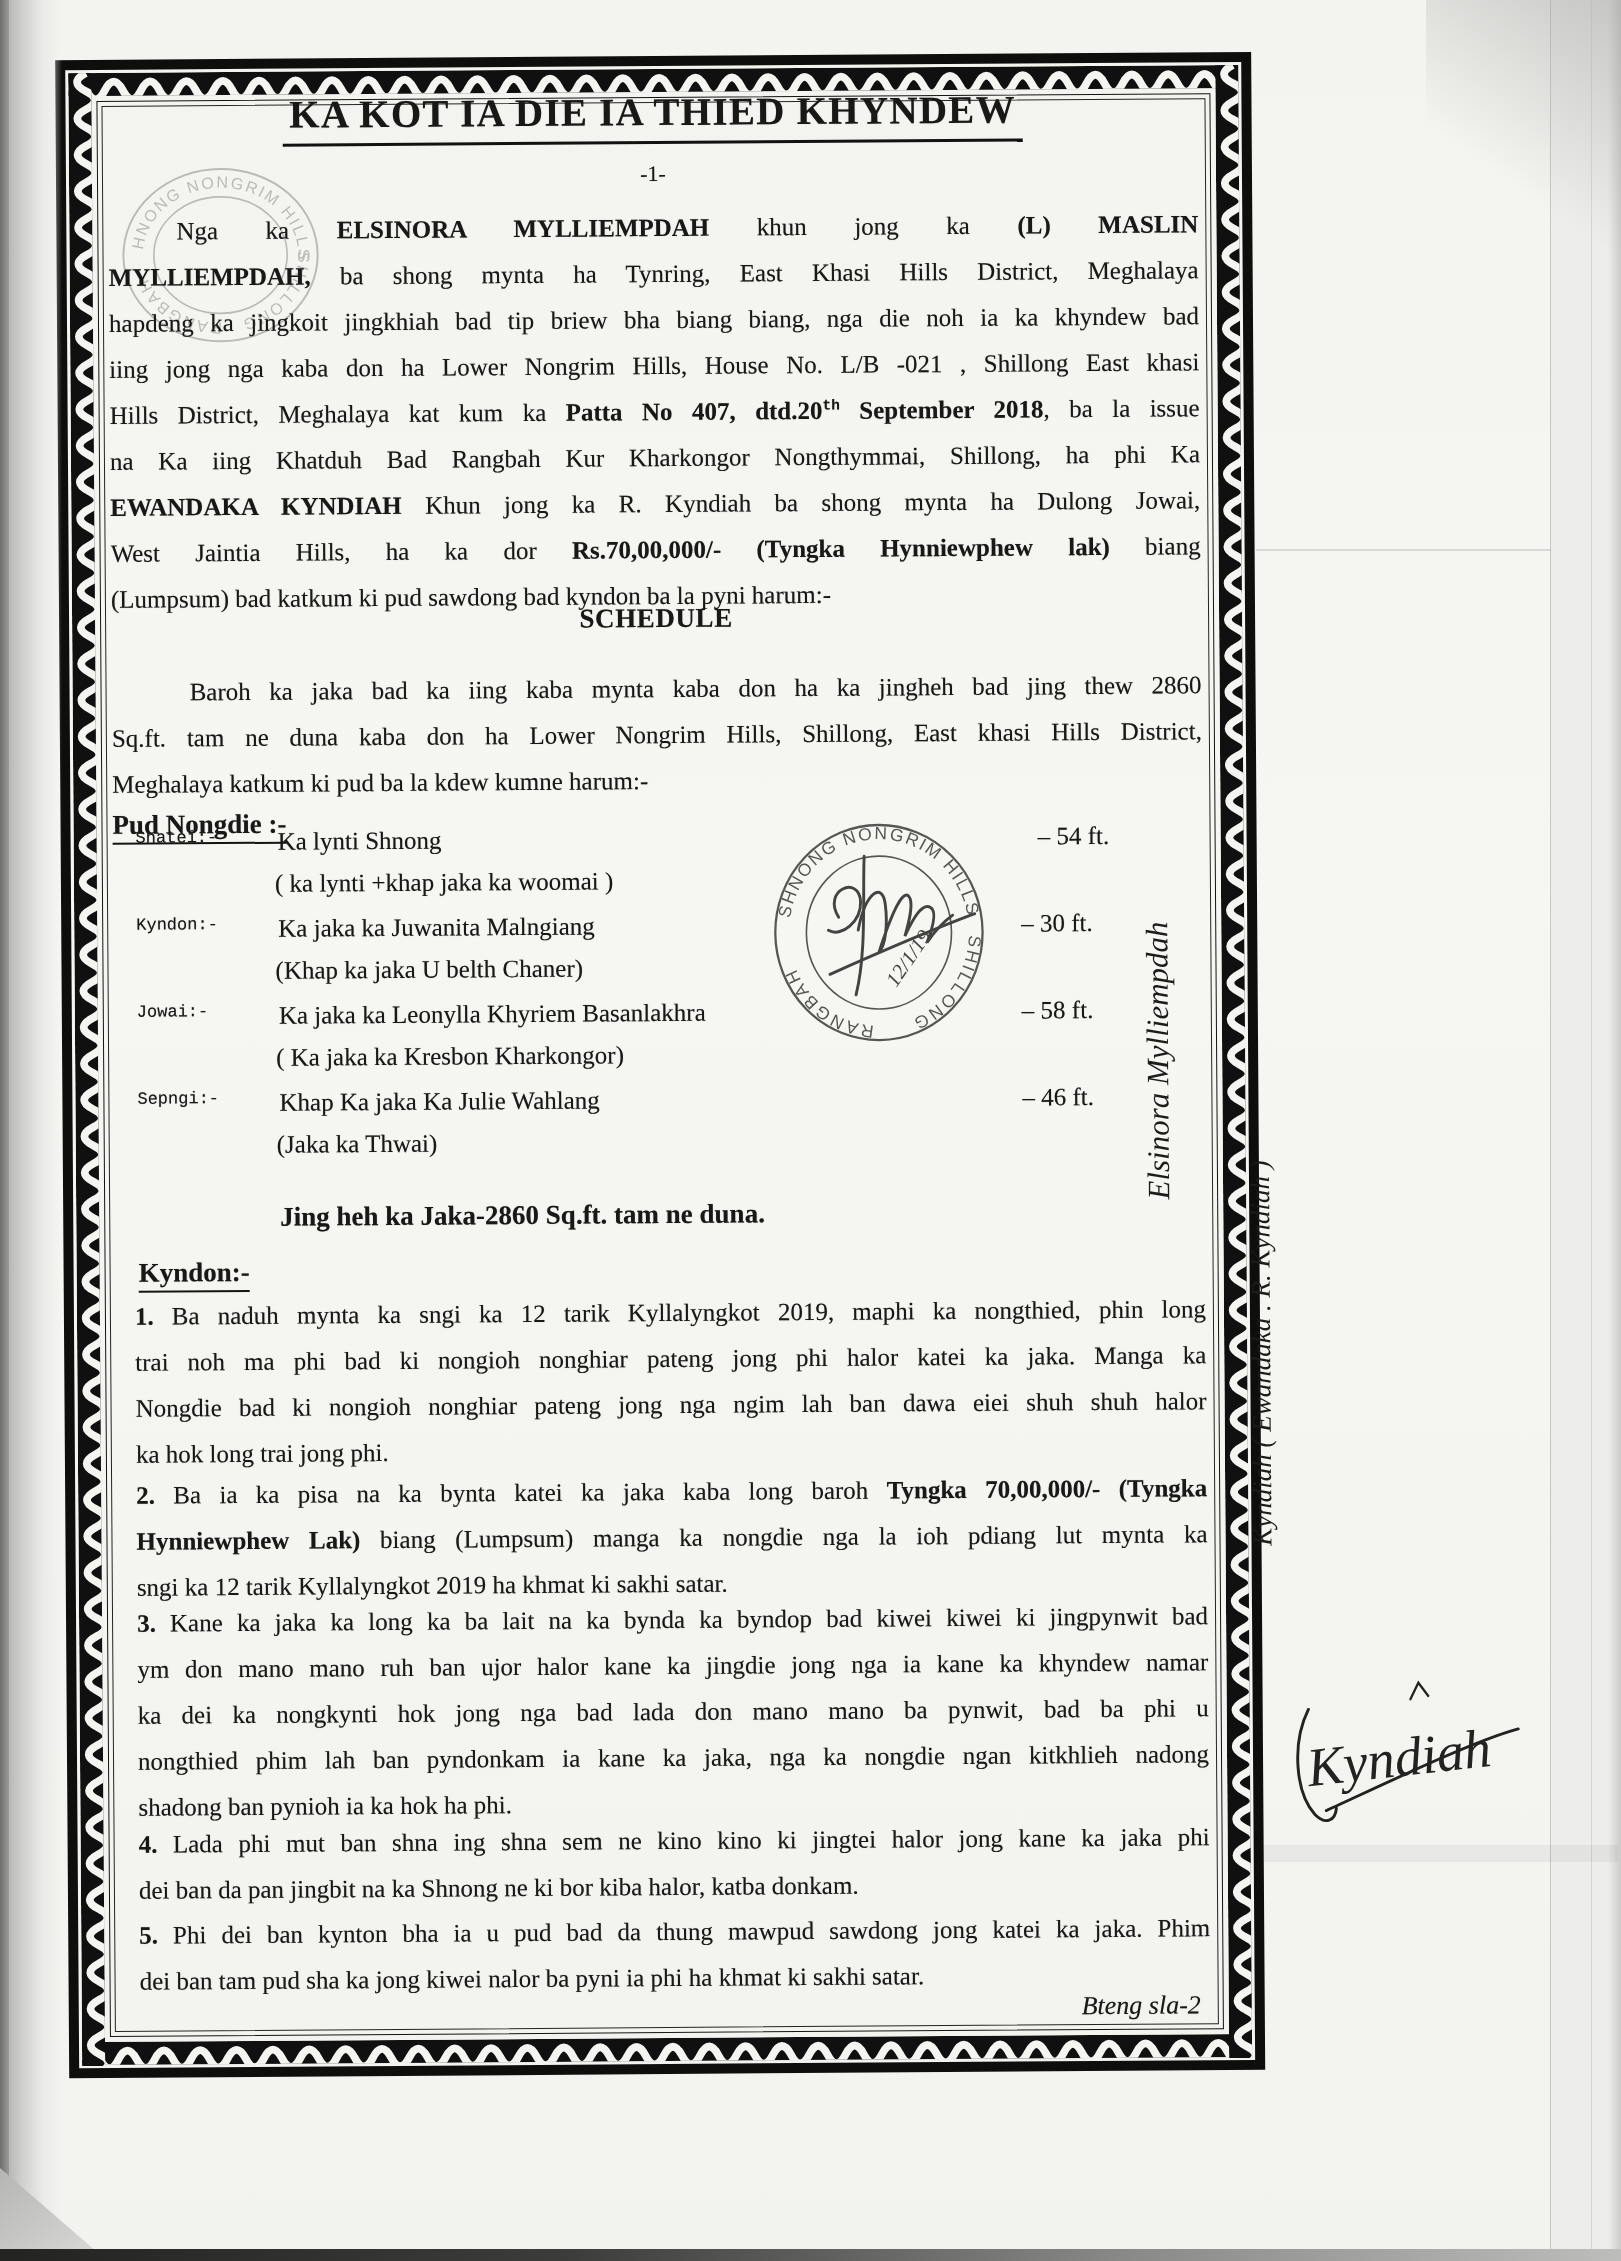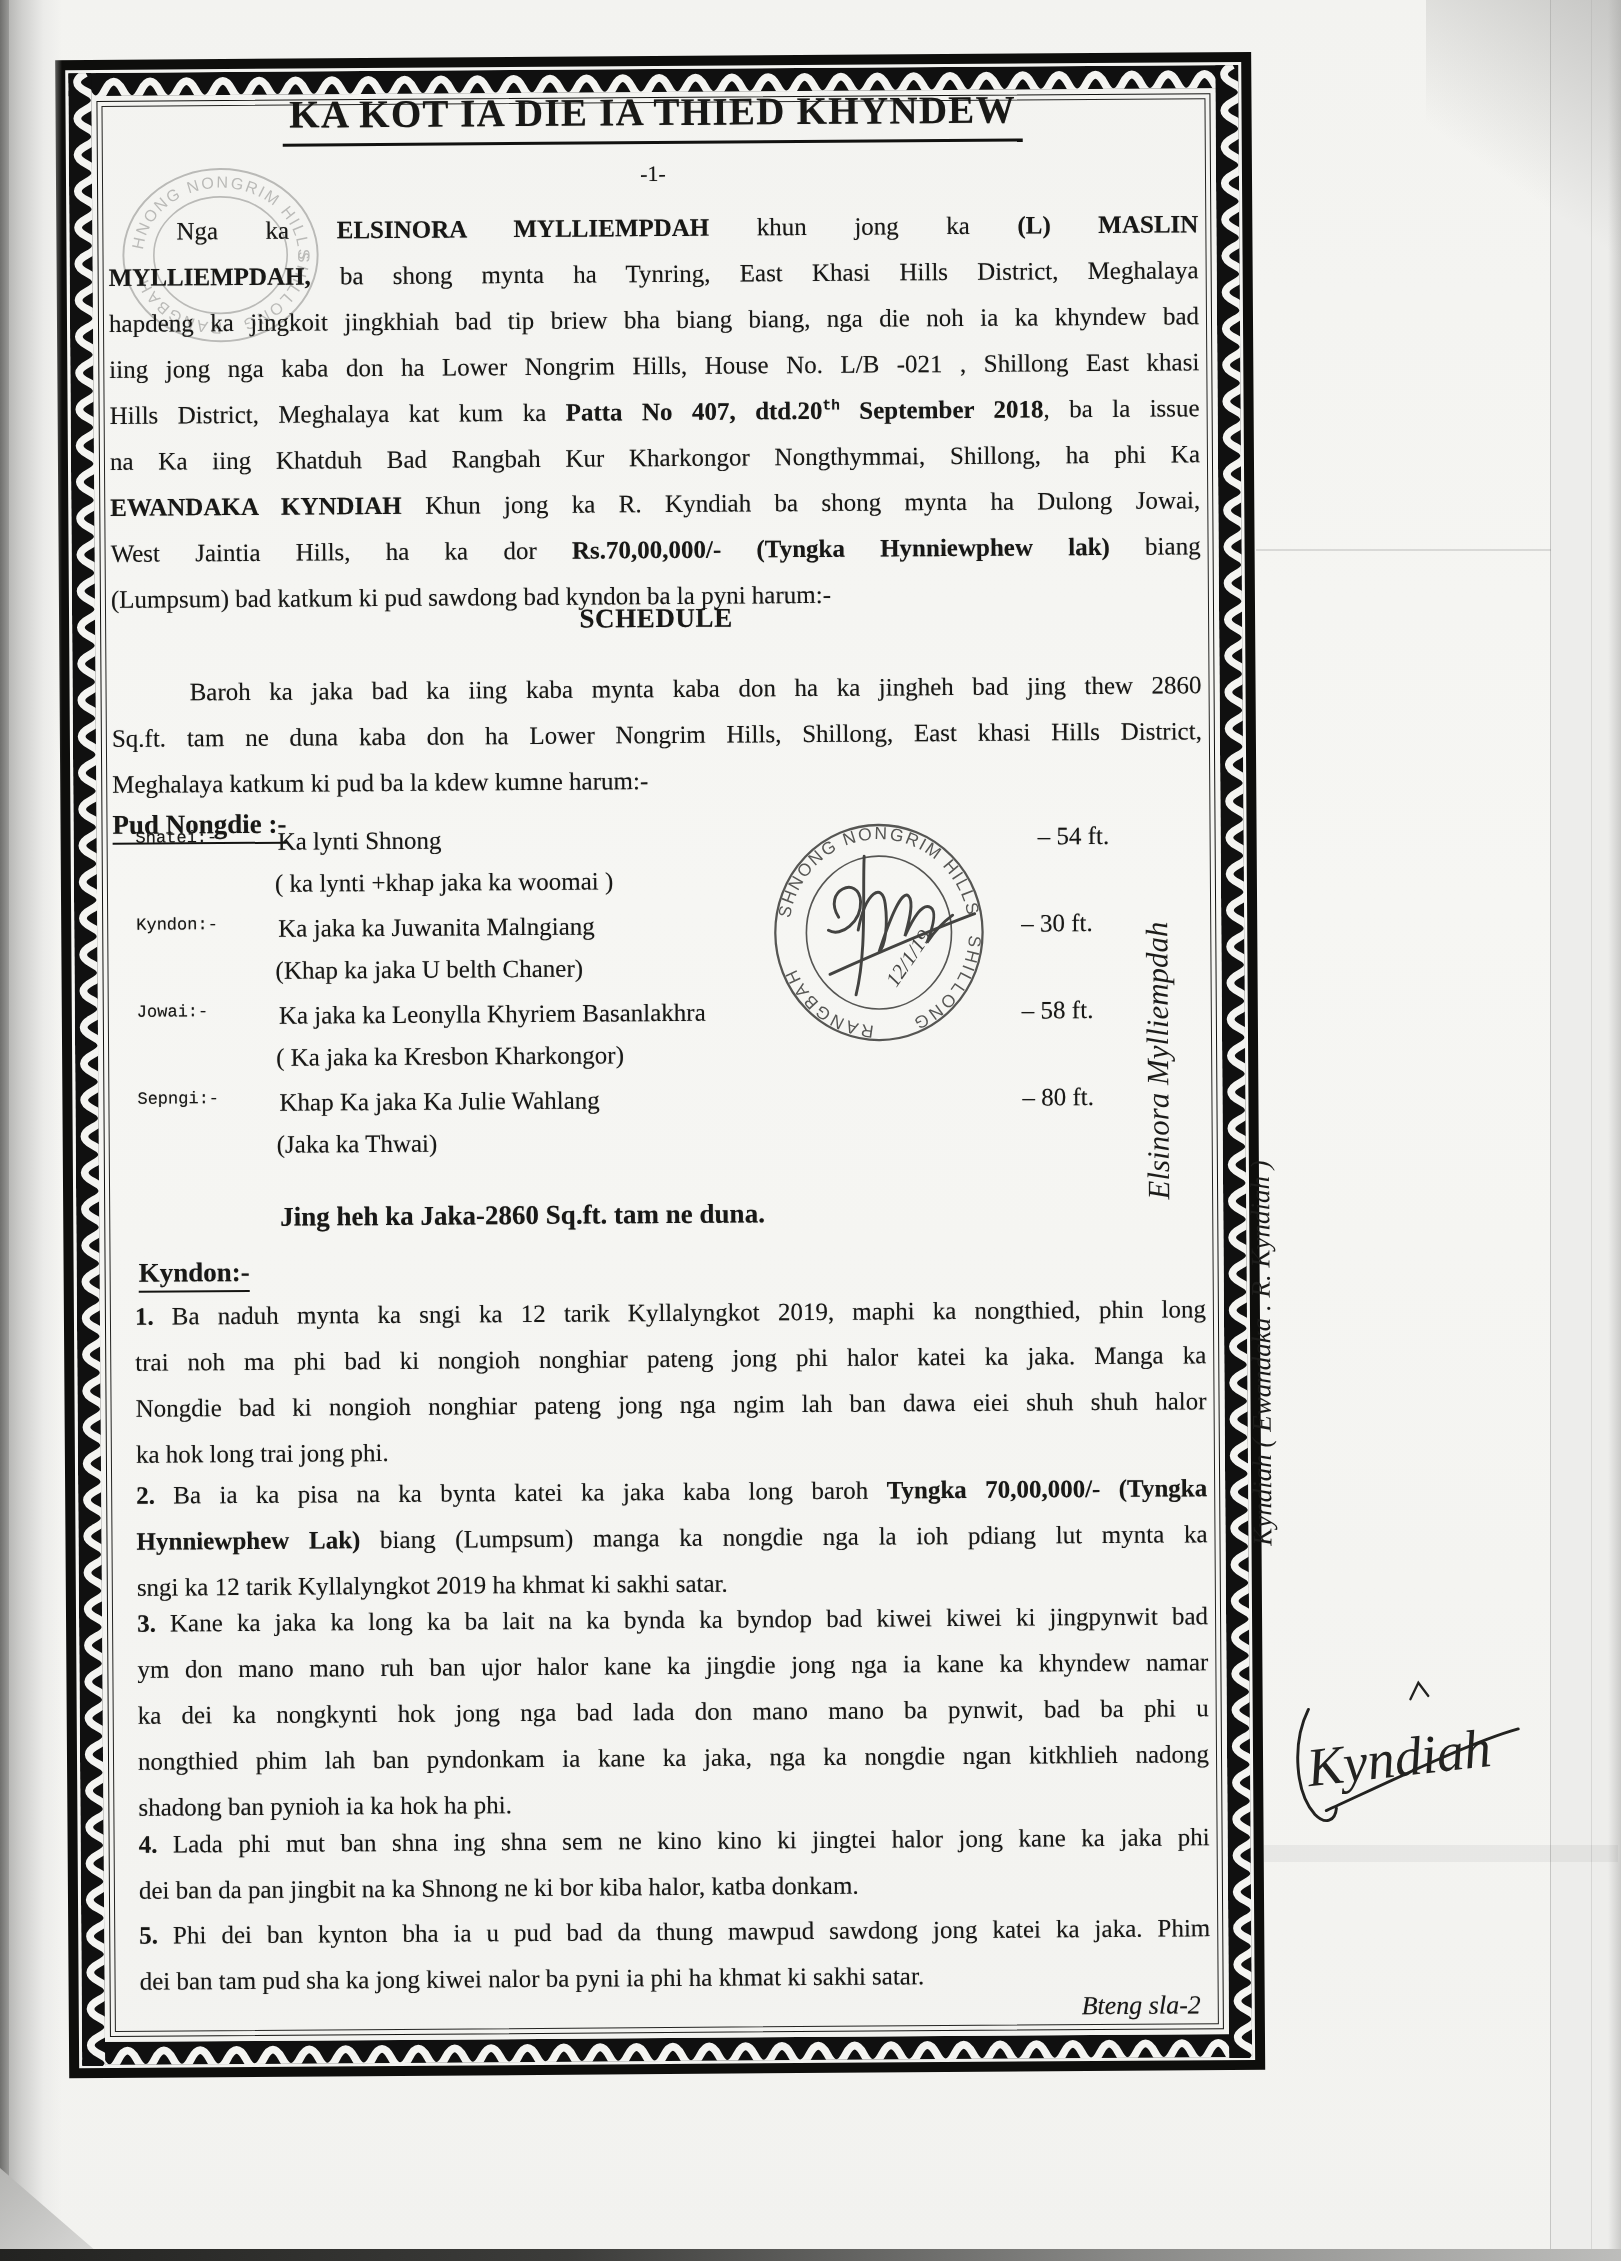--- a/index.html
+++ b/index.html
@@ -162,21 +162,21 @@
           <div class="abs ink b-side" style="top: 911px;">Kyndon:-</div>
           <div class="abs ink b-desc" style="top: 911px;">Ka jaka ka Juwanita Malngiang</div>
           <div class="abs ink b-len" style="top: 911px;">– 30 ft.</div>
           <div class="abs ink b-note" style="top: 953px;">(Khap ka jaka U belth Chaner)</div>
           <div class="abs ink b-side" style="top: 998px;">Jowai:-</div>
           <div class="abs ink b-desc" style="top: 998px;">Ka jaka ka  Leonylla Khyriem Basanlakhra</div>
           <div class="abs ink b-len" style="top: 998px;">– 58 ft.</div>
           <div class="abs ink b-note" style="top: 1040px;">( Ka jaka ka Kresbon Kharkongor)</div>
           <div class="abs ink b-side" style="top: 1085px;">Sepngi:-</div>
           <div class="abs ink b-desc" style="top: 1085px;">Khap Ka jaka Ka Julie Wahlang</div>
-          <div class="abs ink b-len" style="top: 1085px;">– 80 ft.</div>
+          <div class="abs ink b-len" style="top: 1085px;">– 46 ft.</div>
           <div class="abs ink b-note" style="top: 1127px;">(Jaka ka Thwai)</div>
         </div>
 
       <div class="abs total-line ink">Jing heh ka Jaka-2860 Sq.ft. tam ne duna.</div>
 
       <div class="abs ink" style="left:137px;top:1253px">
         <span class="h-under">Kyndon:-</span>
       </div>
 
       <div id="terms">

